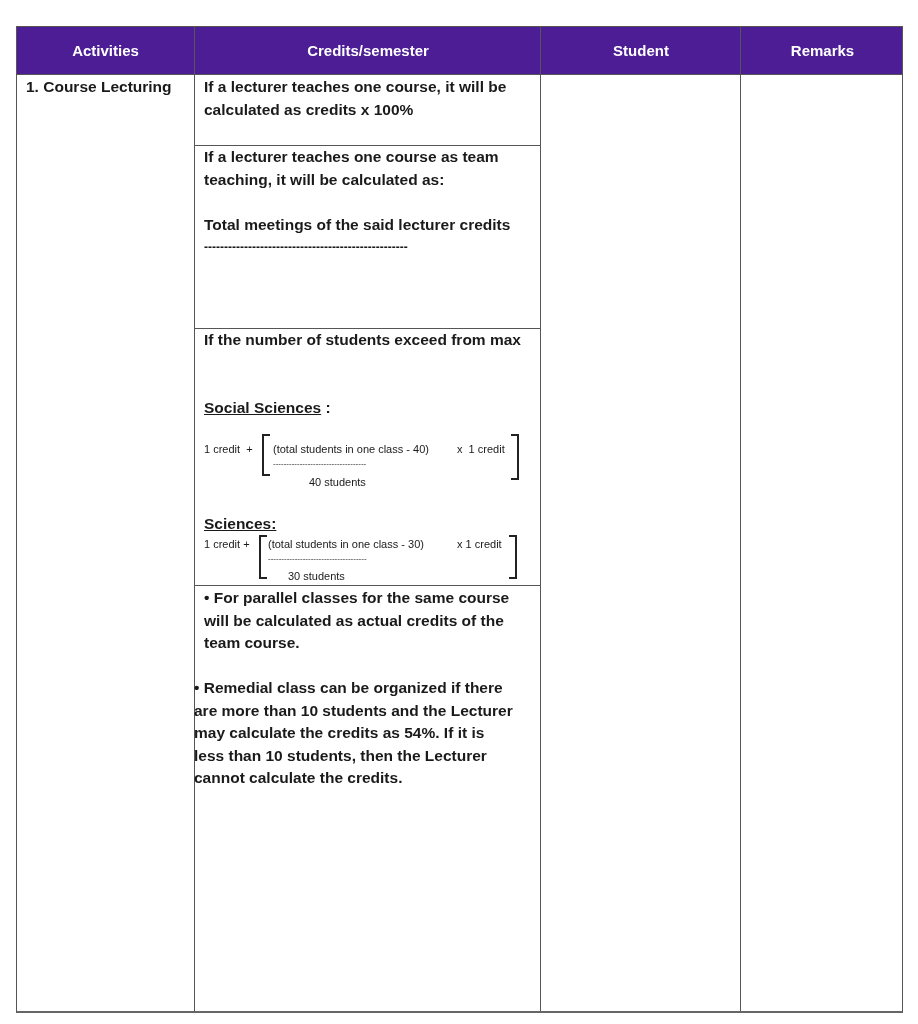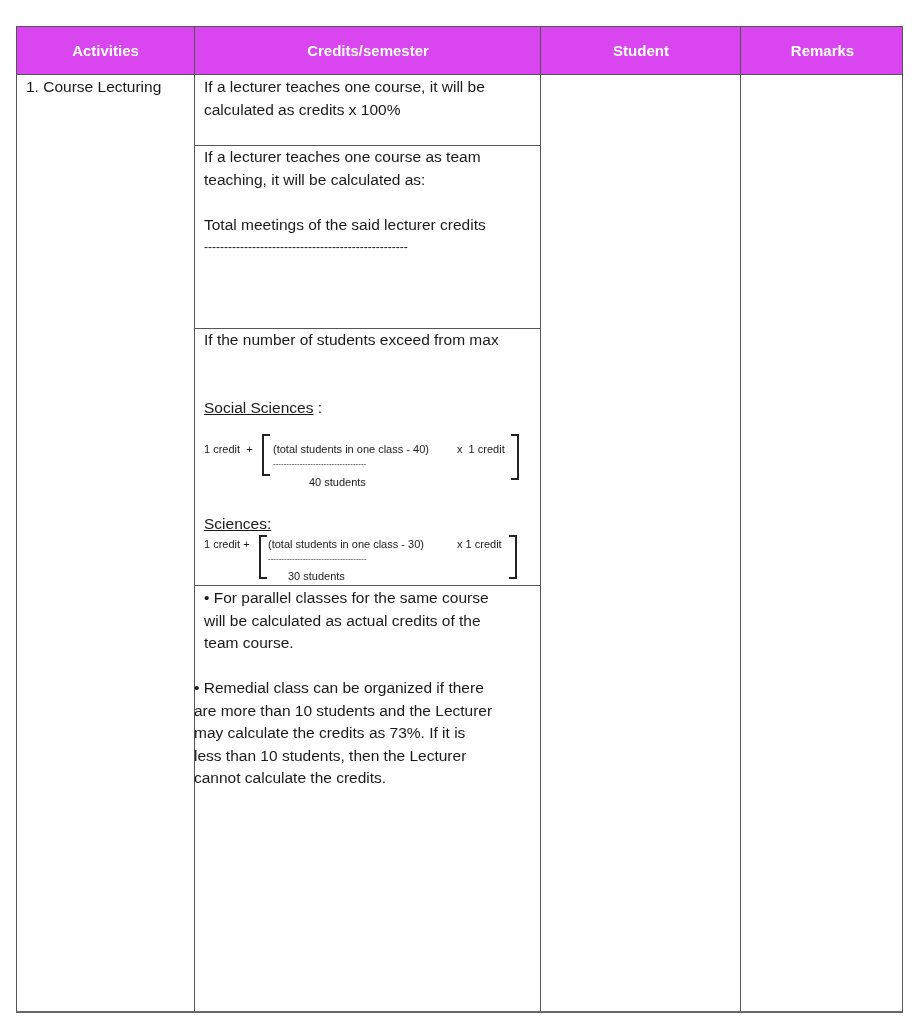--- a/index.html
+++ b/index.html
@@ -1,26 +1,26 @@
 <!DOCTYPE html>
 <html><head>
 <meta charset="utf-8">
 <style>
   html, body { margin: 0; padding: 0; background: #ffffff; }
   body { width: 918px; height: 1024px; position: relative; overflow: hidden;
          font-family: "Liberation Sans", sans-serif; color: #1a1a1a; }
   .tbl { position: absolute; left: 16px; top: 26px; width: 887px; height: 987px;
          border: 1px solid #555; box-sizing: border-box; border-bottom: 2px solid #666; }
   .hdr { position: absolute; left: 0; top: 0; width: 100%; height: 48px;
-         background: #d946ef; border-bottom: 1px solid #555; box-sizing: border-box; padding-left: 9px; }
+         background: #4c1d95; border-bottom: 1px solid #555; box-sizing: border-box; padding-left: 9px; }
   .hcell { position: absolute; top: 0; height: 47px; line-height: 47px; text-align: center;
            color: #ffffff; font-weight: bold; font-size: 15px; }
   .vline { position: absolute; top: 0; bottom: 0; width: 1px; background: #555; }
   .hline { position: absolute; height: 1px; background: #555; }
-  .txt { position: absolute; font-size: 15.5px; line-height: 22.5px; }
+  .txt { position: absolute; font-size: 15.5px; line-height: 22.5px; font-weight: bold; }
   .u { text-decoration: underline; }
   .small { position: absolute; font-size: 11px; line-height: 13px; white-space: pre; }
   .bracket-l, .bracket-r { position: absolute; border: 2px solid #222; width: 6px; }
   .bracket-l { border-right: none; }
   .bracket-r { border-left: none; }
 </style>
 </head>
 <body>
 
 <div class="tbl">
@@ -80,20 +80,20 @@
   <div class="bracket-r" style="left:492px;top:508px;height:40px"></div>
 
   <div class="txt" style="left:187px;top:560px">
     <div>• For parallel classes for the same course</div>
     <div>will be calculated as actual credits of the</div>
     <div>team course.</div>
   </div>
   <div class="txt" style="left:177px;top:650px">
     <div>• Remedial class can be organized if there</div>
     <div>are more than 10 students and the Lecturer</div>
-    <div>may calculate the credits as 73%. If it is</div>
+    <div>may calculate the credits as 54%. If it is</div>
     <div>less than 10 students, then the Lecturer</div>
     <div>cannot calculate the credits.</div>
   </div>
 
 
   <div class="txt" style="left:733px;top:49px"></div>
 </div>
 
 </body></html>

